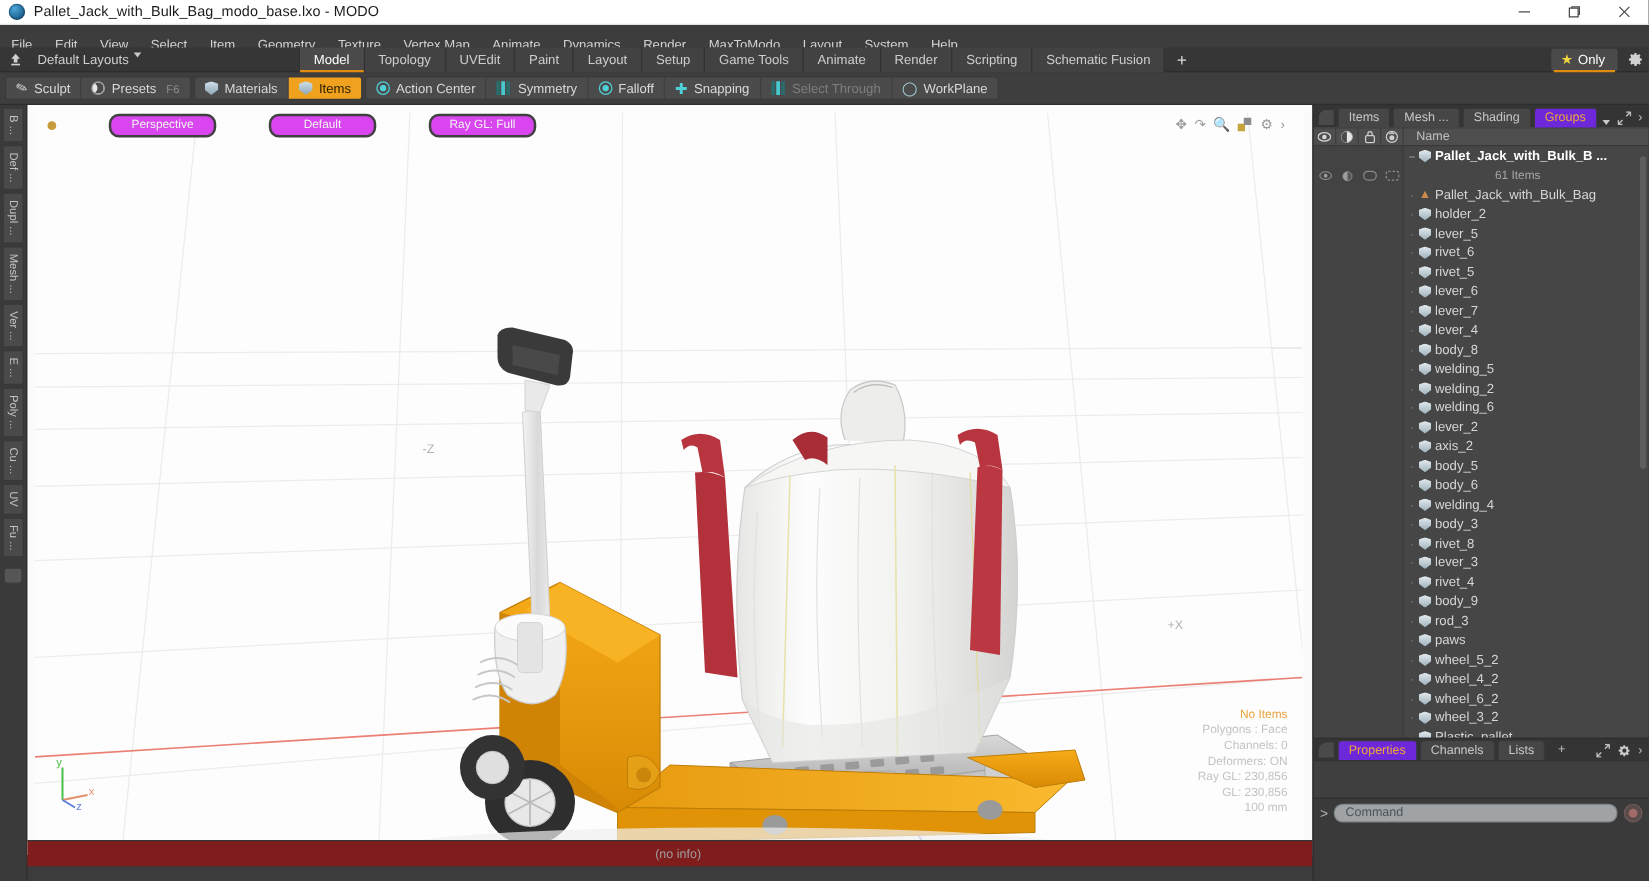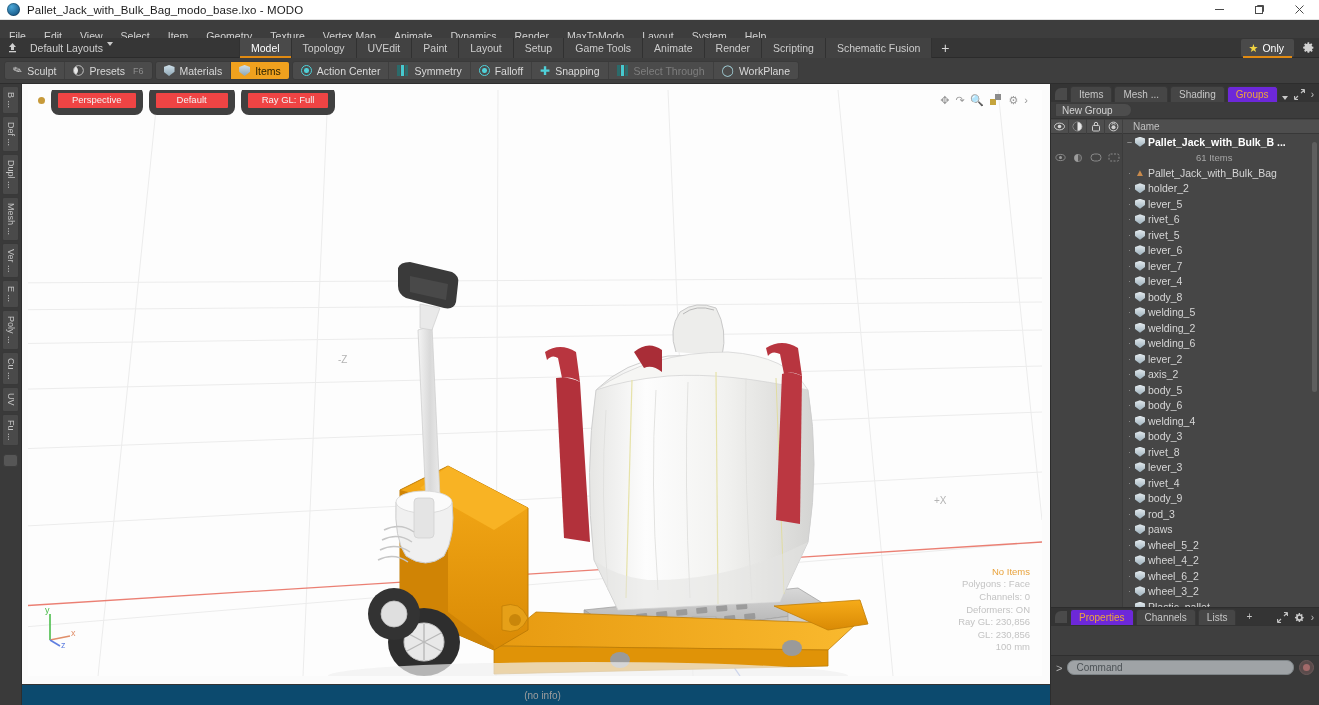--- a/index.html
+++ b/index.html
@@ -154,42 +154,42 @@
   }
   .vp-inner { position: absolute; inset: 6px 8px 8px 6px; background: #ffffff; overflow: hidden; }
   .vp-grid { position: absolute; inset: 0; }
 
   .vp-header {
     position: absolute; top: 2px; left: 4px; right: 4px; height: 16px;
     display: flex; align-items: center; gap: 6px; z-index: 5;
   }
   .vp-dot { width: 7px; height: 7px; border-radius: 50%; background: #c79a3a; margin-left: 6px; }
   .vp-pill {
-    background: #ef4444; border-radius: 8px; font-size: 9.5px; color: #f2f2f2;
+    background: #d946ef; border-radius: 8px; font-size: 9.5px; color: #f2f2f2;
     padding: 1px 14px 2px; min-width: 86px; text-align: center;
-    border: 7px solid #404040; line-height: 12px;
+    border: 2px solid #404040; line-height: 12px; margin-left: 36px;
   }
   .vp-nav { margin-left: auto; display: flex; align-items: center; gap: 6px; padding-right: 10px; color: #9a9a9a; }
   .vp-nav span { font-size: 11px; line-height: 1; }
   .vp-nav .sq { display: inline-block; }
 
   .vp-label {
     position: absolute; font-size: 10px; color: #b4b4b4; z-index: 4; font-family: "Liberation Sans", sans-serif;
   }
   .vp-stats {
     position: absolute; right: 12px; bottom: 22px; text-align: right; z-index: 6;
     font-size: 9.5px; line-height: 12.6px; color: #c3c3c3;
   }
   .vp-stats .hl { color: #e8a33d; }
   .axis-gizmo { position: absolute; left: 10px; bottom: 28px; width: 44px; height: 42px; z-index: 6; }
 
   
   .statusbar {
-    position: absolute; left: 22px; top: 600px; width: 1028px; height: 21px;
-    background: #0c4a6e; border-top: 1px solid #343434;
+    position: absolute; left: 22px; top: 588px; width: 1028px; height: 21px;
+    background: #7f1d1d; border-top: 1px solid #343434;
     display: flex; align-items: center; justify-content: center; padding-left: 13px;
   }
   .statusbar span { font-size: 10px; color: #9e9e9e; }
 
   
   .rightpanel {
     position: absolute; left: 1050px; top: 0; width: 269px; height: 621px;
     background: #3a3a3a; border-left: 1px solid #2d2d2d;
   }
   .rp-tabbar {
@@ -647,23 +647,20 @@
         <div class="rp-tabtools">
           <span>
             <svg width="11" height="11" viewBox="0 0 11 11">
                 <path d="M1 10 L4 7 M0.5 10.5 L0.5 7 M0.5 10.5 L4 10.5 M10 1 L7 4 M10.5 0.5 L10.5 4 M10.5 0.5 L7 0.5" stroke="#c0c0c0" stroke-width="1.2" fill="none"></path>
               </svg>
           </span>
           <span style="font-size:10px;">›</span>
         </div>
       </div>
 
-      <div class="rp-subbar">
-        <div class="rp-newgroup">New Group</div>
-      </div>
 
       <div class="rp-colhdr">
         <div class="col-ico">
           <svg width="11" height="9" viewBox="0 0 11 9">
               <ellipse cx="5.5" cy="4.5" rx="5" ry="3.4" fill="none" stroke="#cfcfcf" stroke-width="1"></ellipse>
               <circle cx="5.5" cy="4.5" r="1.8" fill="#d8d8d8"></circle>
             </svg>
         </div>
         <div class="col-ico">
           <svg width="11" height="11" viewBox="0 0 11 11">

